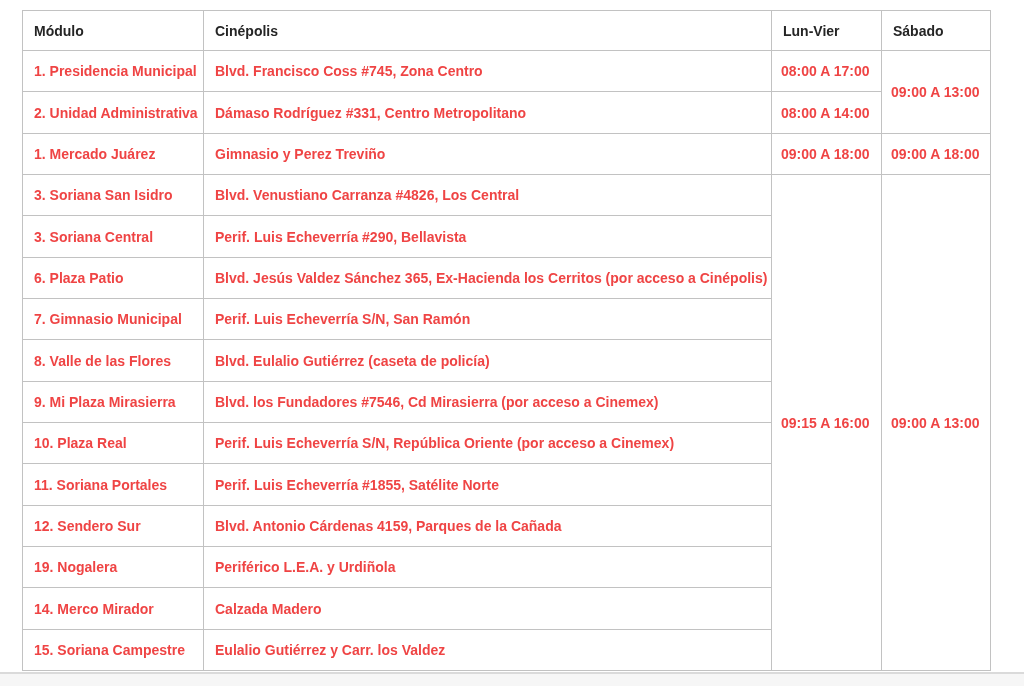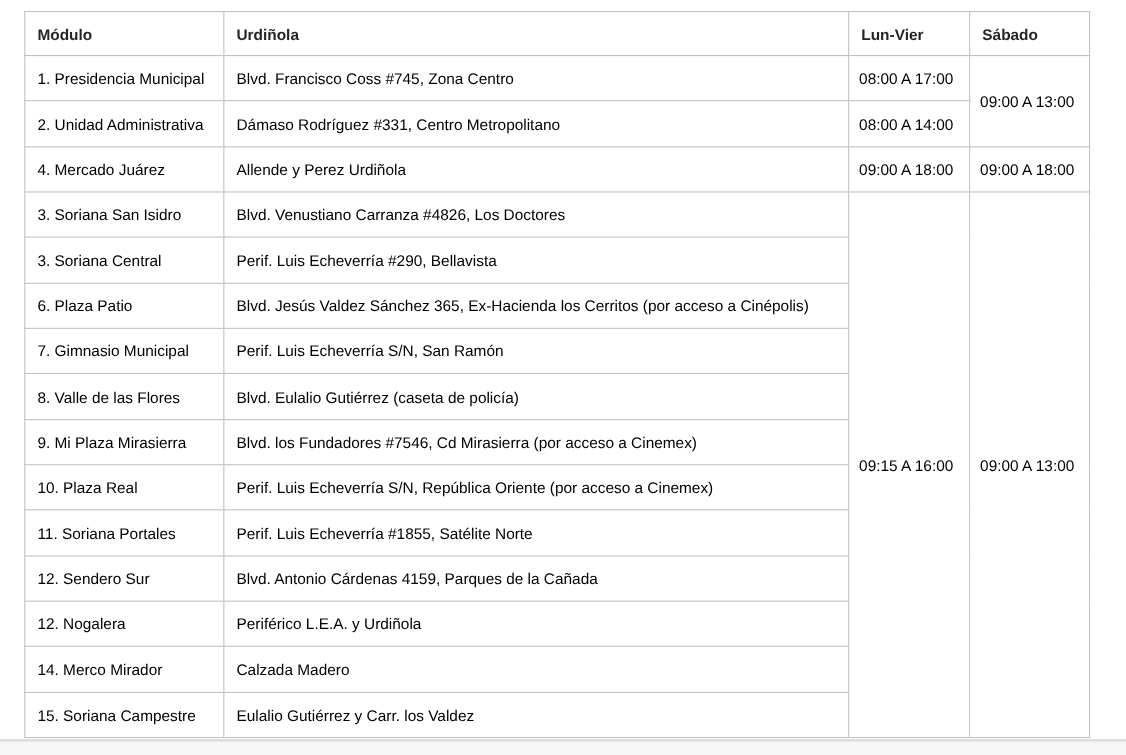--- a/index.html
+++ b/index.html
@@ -23,24 +23,25 @@
   col.c-modulo   { width: 181px; }
   col.c-direccion{ width: 568px; }
   col.c-lunvier  { width: 110px; }
   col.c-sabado   { width: 109px; }
   th, td {
     border: 1px solid #c2c2c2;
     vertical-align: middle;
     text-align: left;
     padding: 0 6px 0 11px;
     font-size: 14px;
-    color: #000000;
+    color: #ef4444;
     background: #ffffff;
     overflow: hidden;
     white-space: nowrap;
+    font-weight: bold;
   }
   thead tr { height: 40px; }
   tbody tr { height: 41.35px; }
   th { font-weight: bold; color: #252525; }
   td.hours { padding-left: 9px; margin-top: 40px; }
   .page-bottom {
     position: absolute;
     left: 0; top: 672px;
     width: 1024px; height: 14px;
     background: #f6f6f6;
@@ -54,46 +55,46 @@
   <table class="schedule">
     <colgroup>
       <col class="c-modulo">
         <col class="c-direccion">
         <col class="c-lunvier">
         <col class="c-sabado">
     </colgroup>
     <thead>
       <tr>
         <th>Módulo</th>
-        <th>Urdiñola</th>
+        <th>Cinépolis</th>
         <th>Lun-Vier</th>
         <th>Sábado</th>
       </tr>
     </thead>
     <tbody>
       <tr>
         <td>1. Presidencia Municipal</td>
         <td>Blvd. Francisco Coss #745, Zona Centro</td>
         <td class="hours">08:00 A 17:00</td>
         <td class="hours" rowspan="2">09:00 A 13:00</td>
       </tr>
       <tr>
         <td>2. Unidad Administrativa</td>
         <td>Dámaso Rodríguez #331, Centro Metropolitano</td>
         <td class="hours">08:00 A 14:00</td>
       </tr>
       <tr>
-        <td>4. Mercado Juárez</td>
-        <td>Allende y Perez Urdiñola</td>
+        <td>1. Mercado Juárez</td>
+        <td>Gimnasio y Perez Treviño</td>
         <td class="hours">09:00 A 18:00</td>
         <td class="hours">09:00 A 18:00</td>
       </tr>
       <tr>
         <td>3. Soriana San Isidro</td>
-        <td>Blvd. Venustiano Carranza #4826, Los Doctores</td>
+        <td>Blvd. Venustiano Carranza #4826, Los Central</td>
         <td class="hours" rowspan="12">09:15 A 16:00</td>
         <td class="hours" rowspan="12">09:00 A 13:00</td>
       </tr>
       <tr>
         <td>3. Soriana Central</td>
         <td>Perif. Luis Echeverría #290, Bellavista</td>
       </tr>
       <tr>
         <td>6. Plaza Patio</td>
         <td>Blvd. Jesús Valdez Sánchez 365, Ex-Hacienda los Cerritos (por acceso a Cinépolis)</td>
@@ -116,21 +117,21 @@
       </tr>
       <tr>
         <td>11. Soriana Portales</td>
         <td>Perif. Luis Echeverría #1855, Satélite Norte</td>
       </tr>
       <tr>
         <td>12. Sendero Sur</td>
         <td>Blvd. Antonio Cárdenas 4159, Parques de la Cañada</td>
       </tr>
       <tr>
-        <td>12. Nogalera</td>
+        <td>19. Nogalera</td>
         <td>Periférico L.E.A. y Urdiñola</td>
       </tr>
       <tr>
         <td>14. Merco Mirador</td>
         <td>Calzada Madero</td>
       </tr>
       <tr>
         <td>15. Soriana Campestre</td>
         <td>Eulalio Gutiérrez y Carr. los Valdez</td>
       </tr>

